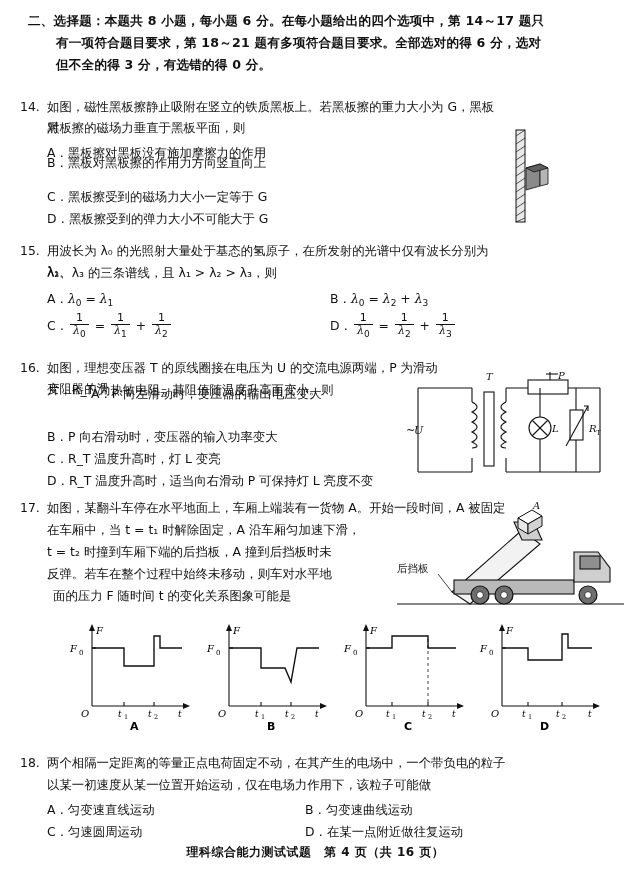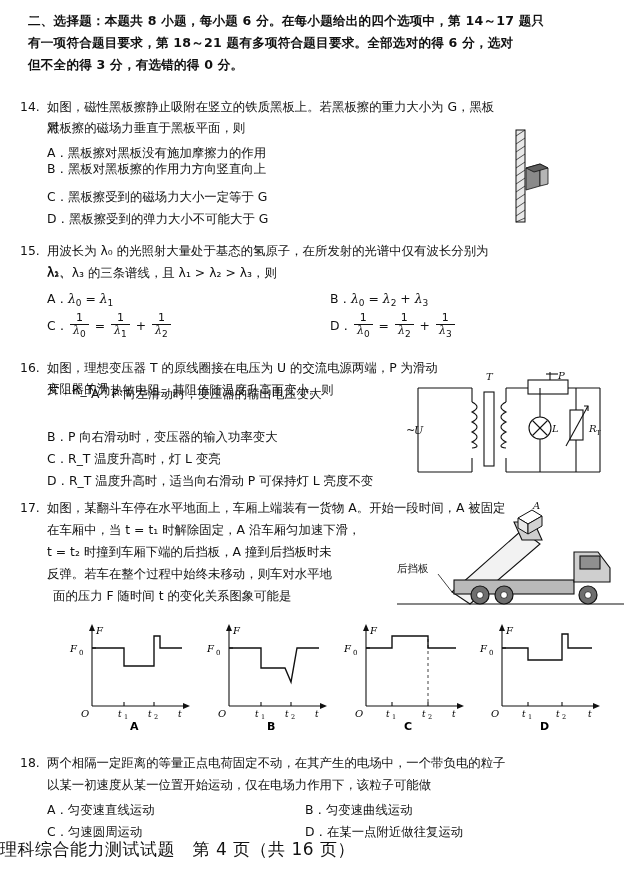--- a/index.html
+++ b/index.html
@@ -9,53 +9,53 @@
     font-family:"DejaVu Sans","Liberation Sans",sans-serif;
     color:#111;
     position:relative;
     overflow:hidden;
   }
   .page{position:relative;width:631px;height:873px;padding:0;box-sizing:border-box;}
   .sec-head{
     position:absolute;left:28px;top:10px;right:20px;
     font-size:12.6px;font-weight:bold;line-height:22px;letter-spacing:0.2px;
   }
-  .sec-head .l2{display:block;}
+  .sec-head .l2{margin-left:28px;display:block;}
   .qnum{position:absolute;font-size:12.4px;line-height:21px;}
   .qbody{position:absolute;font-size:12.4px;line-height:21px;}
   .opt{font-size:12.4px;line-height:21px;}
   .half{position:absolute;font-size:12.4px;line-height:21px;}
   i.v{font-style:italic;font-family:"DejaVu Serif","Liberation Serif",serif;}
   .frac{display:inline-block;vertical-align:middle;text-align:center;font-size:11px;line-height:12px;margin:0 2px;}
   .frac .n{display:block;border-bottom:1px solid #111;padding:0 3px;}
   .frac .d{display:block;padding:0 3px;}
   .sub{font-size:9px;vertical-align:sub;}
   .footer{
-    position:absolute;left:0;right:0;bottom:12px;
-    font-size:17px;font-weight:normal;letter-spacing:.5px;
+    position:absolute;left:0;right:0;bottom:12px;text-align:center;
+    font-size:12px;font-weight:bold;letter-spacing:.5px;
   }
   svg{display:block;}
   .fig{position:absolute;}
 </style>
 </head>
 <body>
 
 <div class="page">
 
   <div class="sec-head">
     <span>二、选择题：本题共 8 小题，每小题 6 分。在每小题给出的四个选项中，第 14～17 题只</span>
     <span class="l2">有一项符合题目要求，第 18～21 题有多项符合题目要求。全部选对的得 6 分，选对</span>
     <span class="l2">但不全的得 3 分，有选错的得 0 分。</span>
   </div>
 
   <div class="qnum" style="left:20px;top:96px;">14.</div>
   <div class="qbody" style="left:47px;top:96px;width:450px;">如图，磁性黑板擦静止吸附在竖立的铁质黑板上。若黑板擦的重力大小为 G，黑板对</div>
   <div class="qbody" style="left:47px;top:117px;width:460px;">黑板擦的磁场力垂直于黑板平面，则</div>
   <div class="qbody opt" style="left:47px;top:142px;">A．黑板擦对黑板没有施加摩擦力的作用</div>
-  <div class="qbody opt" style="left:47px;top:158px;">B．黑板对黑板擦的作用力方向竖直向上</div>
+  <div class="qbody opt" style="left:47px;top:152px;">B．黑板对黑板擦的作用力方向竖直向上</div>
   <div class="qbody opt" style="left:47px;top:186px;">C．黑板擦受到的磁场力大小一定等于 G</div>
   <div class="qbody opt" style="left:47px;top:208px;">D．黑板擦受到的弹力大小不可能大于 G</div>
 
   <div class="fig" style="left:480px;top:128px;">
     <svg width="90" height="100" viewBox="0 0 90 100">
 
       <rect x="36" y="2" width="9" height="92" fill="#e9e9e9" stroke="#111" stroke-width="1"></rect>
       <g stroke="#111" stroke-width="0.7">
         <line x1="36" y1="8" x2="45" y2="2"></line>
         <line x1="36" y1="16" x2="45" y2="10"></line>

